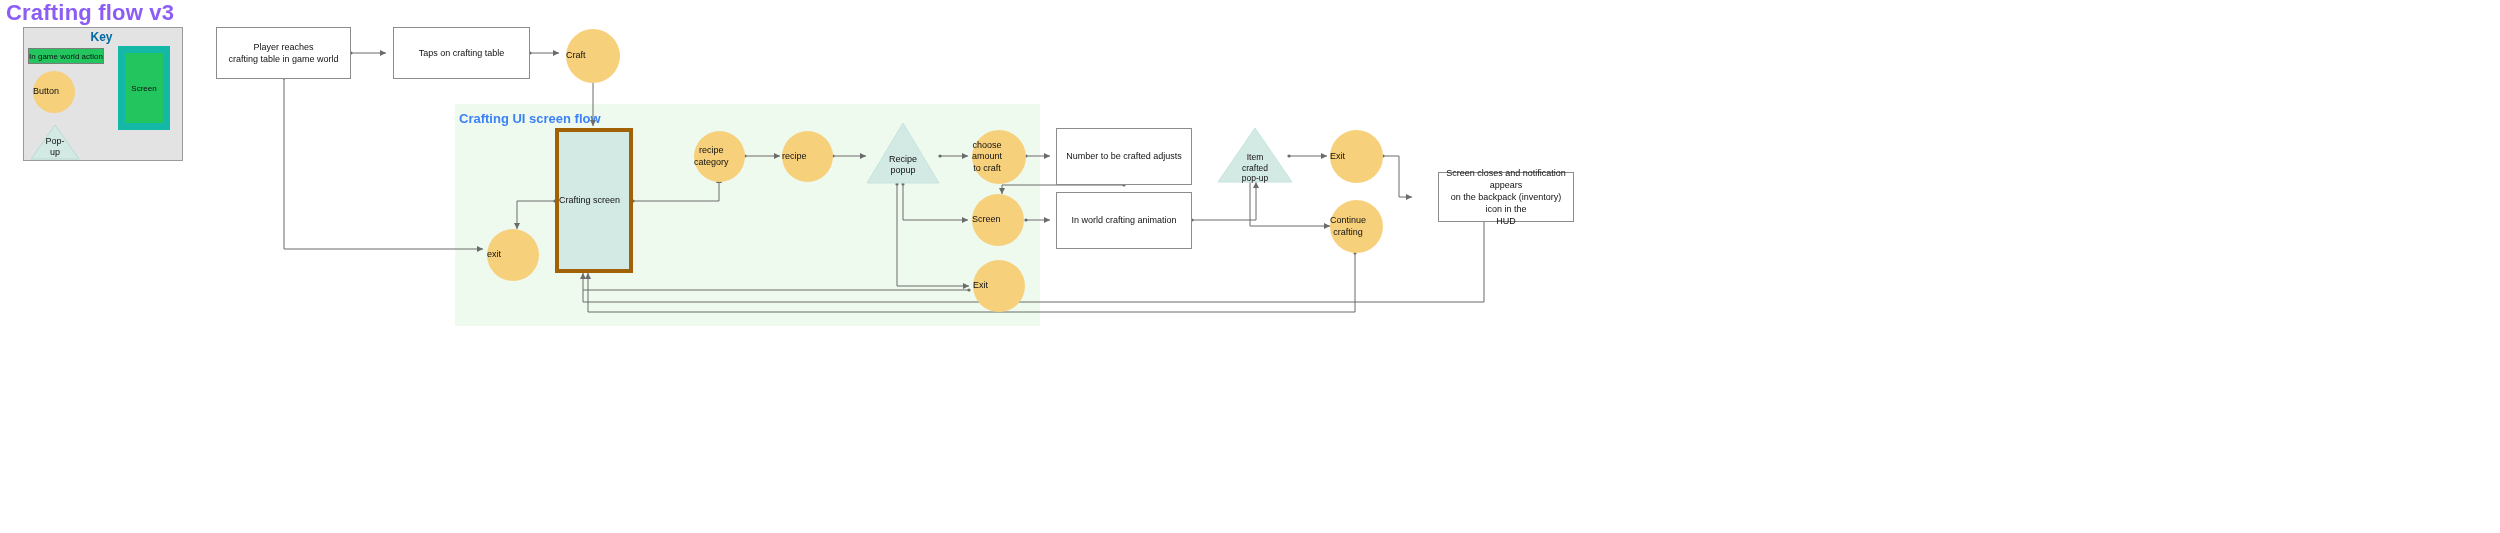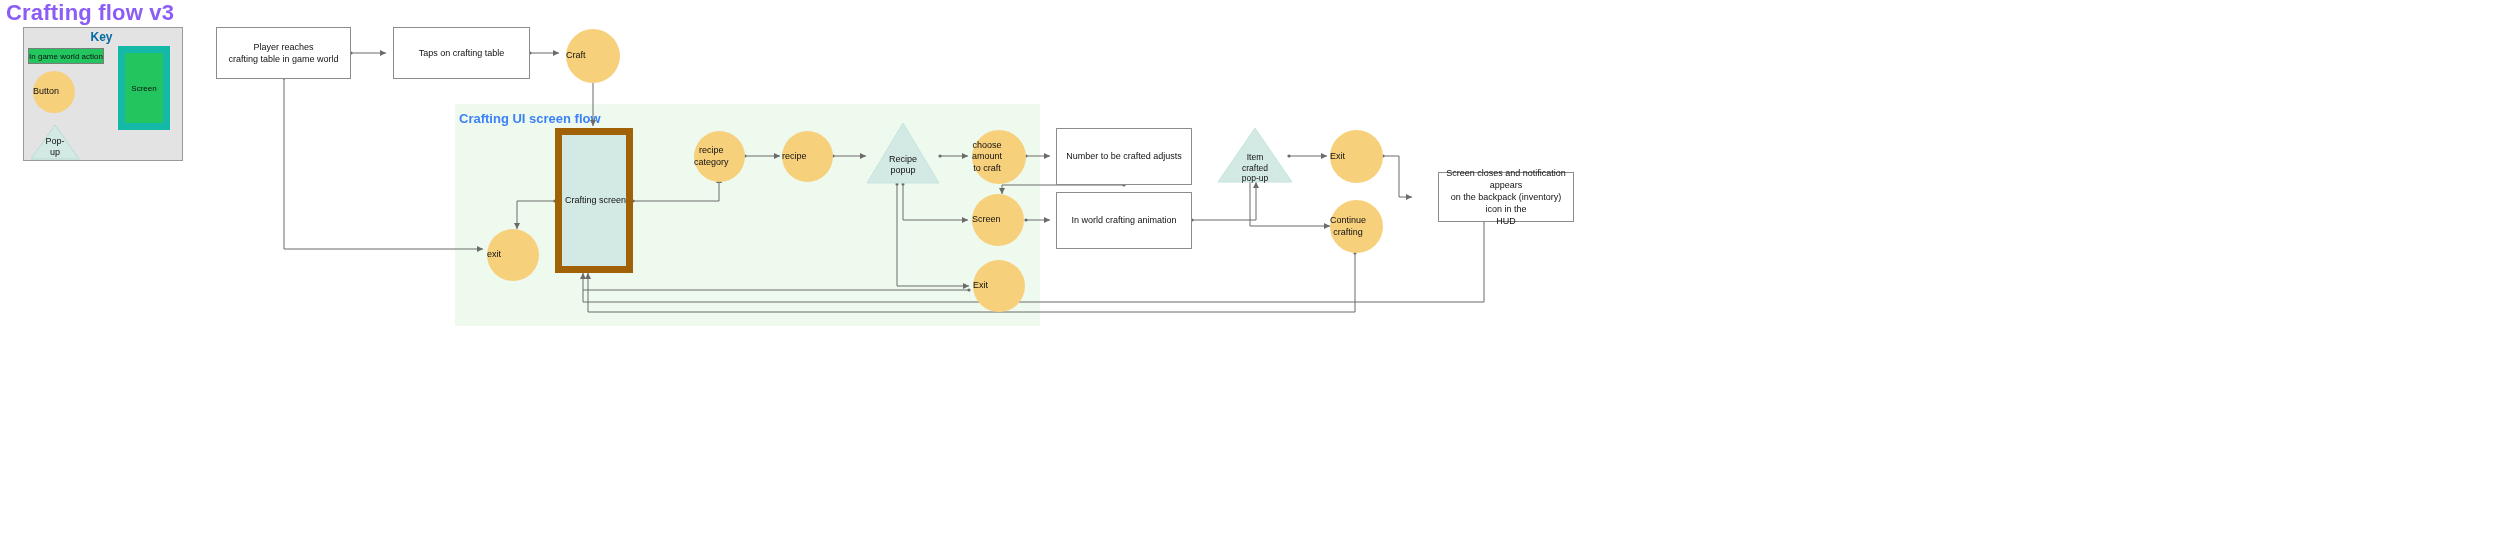--- a/index.html
+++ b/index.html
@@ -41,22 +41,22 @@
     font-size:8px;color:#111;
   }
 
   
   .rect{
     position:absolute;background:#ffffff;border:1px solid #8c8c8c;
     box-sizing:border-box;display:flex;align-items:center;justify-content:center;
     text-align:center;font-size:9px;color:#111;line-height:1.35;padding:2px 4px;
   }
   .screenrect{
-    position:absolute;background:#d3e9e4;border:7px solid #a16207;
-    box-sizing:border-box;display:flex;align-items:center;justify-content:flex-end;
+    position:absolute;background:#d3e9e4;border:4px solid #a16207;
+    box-sizing:border-box;display:flex;align-items:center;justify-content:flex-start;
     text-align:center;font-size:9px;color:#111;line-height:1.35;
   }
   .circle{
     position:absolute;background:#f7d07c;border-radius:50%;
     display:flex;align-items:center;text-align:center;
     font-size:9px;color:#111;line-height:1.25;
   }
   .tri{
     position:absolute;display:flex;align-items:flex-end;justify-content:center;
   }

